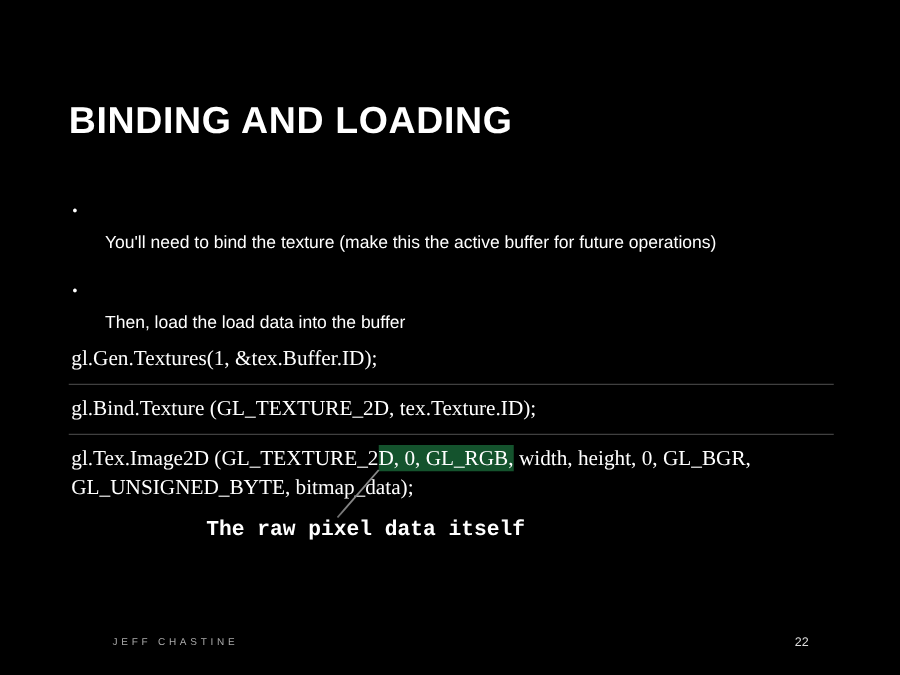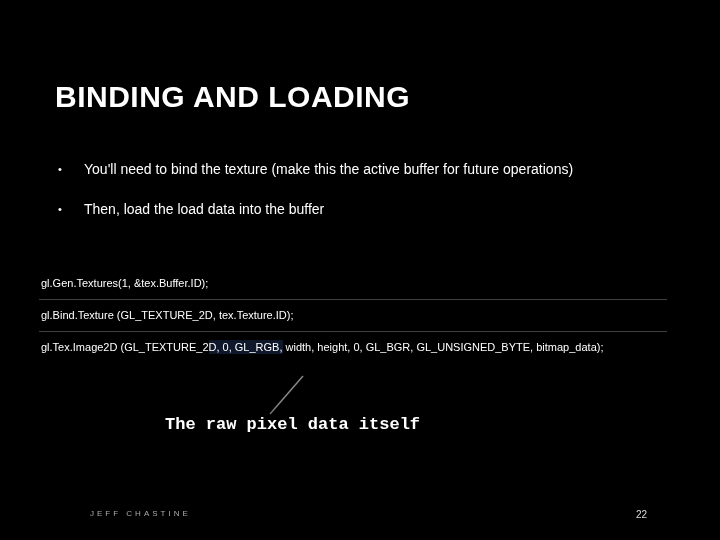--- a/index.html
+++ b/index.html
@@ -40,39 +40,40 @@
     margin-bottom: 20px;
   }
   .bullet-dot {
     width: 26px;
     flex: 0 0 26px;
     font-size: 11px;
     padding-top: 2px;
   }
   .bullet-text {
     flex: 1;
+    margin-top: 24px;
   }
   .code-area {
     position: absolute;
-    left: 39px;
+    left: 55px;
     top: 268px;
     right: 35px;
-    font-family: Liberation Sans, sans-serif;
-    font-size: 11px;
+    font-family: Liberation Serif, serif;
+    font-size: 17px;
     line-height: 1.35;
   }
   .code-line {
     padding: 8px 4px 8px 2px;
     border-bottom: 1px solid rgba(255,255,255,0.25);
   }
   .code-line:last-child {
     border-bottom: none;
   }
   .highlight {
-    background: #0f172a;
+    background: #14532d;
     padding: 1px 0;
   }
   .annotation {
     position: absolute;
     left: 165px;
     top: 415px;
     font-family: Liberation Mono, monospace;
     font-size: 17px;
     font-weight: bold;
     text-shadow: 0 0 6px rgba(0,0,0,0.9), 0 0 3px rgba(0,0,0,0.9);

